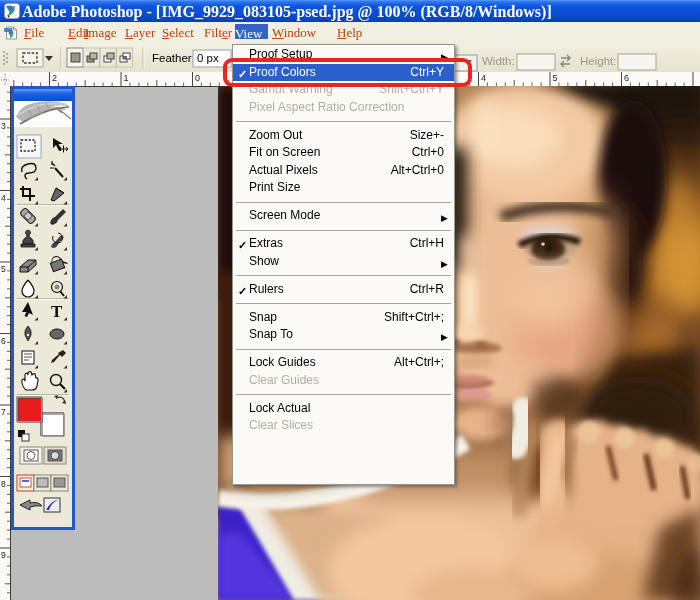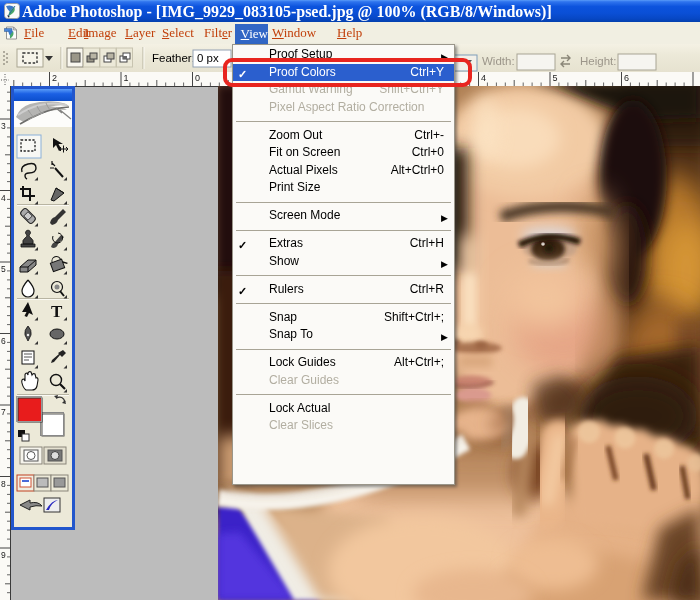--- a/index.html
+++ b/index.html
@@ -4,30 +4,30 @@
 <style>
 html,body{margin:0;padding:0;}
 #app{position:relative;width:700px;height:600px;overflow:hidden;font-family:"Liberation Sans",sans-serif;background:#bcbcbc;}
 #titlebar{position:absolute;left:0;top:0;width:700px;height:22px;
  background:linear-gradient(180deg,#5a9cf8 0%,#2f74ee 8%,#0c53dd 30%,#0a4fd6 60%,#0747c4 85%,#0440ae 100%);}
 #titletext{position:absolute;left:22px;top:3px;color:#fff;font-family:"Liberation Serif",serif;font-weight:bold;font-size:16px;letter-spacing:0px;white-space:nowrap;}
 #psicon{position:absolute;left:4px;top:3px;width:16px;height:16px;}
 #menubar{position:absolute;left:0;top:22px;width:700px;height:22px;background:#f1efe2;border-bottom:1px solid #cfcbb8;}
 .mi{position:absolute;top:2px;height:18px;line-height:18px;font-size:13px;color:#c2410c;font-family:Liberation Serif, serif;}
 .mi u{text-decoration:underline;}
-#mView{position:absolute;left:235px;top:2px;width:33px;height:34px;background:#3166c5;color:#fff;text-align:right;line-height:19px;font-size:13px;font-family:"Liberation Serif",serif;}
+#mView{position:absolute;left:235px;top:2px;width:33px;height:15px;background:#3166c5;color:#fff;text-align:left;line-height:19px;font-size:13px;font-family:"Liberation Serif",serif;}
 #docicon{position:absolute;left:4px;top:3px;width:15px;height:16px;}
 #optionsbar{position:absolute;left:0;top:44px;width:700px;height:28px;background:linear-gradient(180deg,#f4f1e4 0%,#ece9d8 40%,#e6e2d0 100%);border-bottom:1px solid #b8b4a2;}
 #hruler{position:absolute;left:10px;top:72px;width:690px;height:14px;background:#fbfaf6;border-bottom:1px solid #3a3a3a;}
 #vruler{position:absolute;left:0;top:86px;width:10px;height:514px;background:#fbfaf6;border-right:1px solid #3a3a3a;}
 #corner{position:absolute;left:0;top:72px;width:10px;height:14px;background:#fbfaf6;}
 #photo{position:absolute;left:218px;top:86px;width:482px;height:514px;background:#e9c1a0;}
 #toolbox{position:absolute;left:11px;top:86px;width:64px;height:444px;background:#ece9d8;border:3px solid #2256cc;box-sizing:border-box;}
 #dropdown{position:absolute;left:232px;top:44px;width:223px;height:441px;background:#fbfaf7;border:1px solid #9a968a;box-sizing:border-box;box-shadow:2px 2px 3px rgba(60,60,60,0.55);padding-top:1px;}
-.dd{position:relative;height:17.5px;line-height:17.5px;font-size:12px;color:#000;padding-left:36px;white-space:nowrap;}
+.dd{position:relative;height:17.5px;line-height:17.5px;font-size:12px;color:#000;padding-left:16px;white-space:nowrap;}
 .dd .sc{position:absolute;right:10px;top:0;text-align:center;}
 .dd .ar{position:absolute;right:6px;top:3px;font-size:9px;}
 .dd.dis{color:#b2aea1;}
 .dd.hi{background:#2b5fce;color:#fff;}
 .ddsep{height:10.5px;position:relative;}
 .ddsep:after{content:"";position:absolute;left:3px;right:3px;top:5px;border-top:1px solid #a8a496;}
 .chk{position:absolute;left:5px;top:2px;font-size:11px;font-weight:bold;}
 #redbox{position:absolute;left:223px;top:58px;width:241px;height:21px;border:4px solid #e8251f;border-radius:9px;}
 </style>
 </head>
@@ -483,21 +483,21 @@
           <path d="M32 421 q6 -10 12 -10 q-7 3 -9 10 z" fill="#2a2ac0"></path>
         </g>
   </svg>
   </div>
   <div id="dropdown">
     <div class="dd">Proof Setup<span class="ar">▶</span></div>
     <div class="dd hi"><span class="chk">✓</span>Proof Colors<span class="sc">Ctrl+Y</span></div>
     <div class="dd dis">Gamut Warning<span class="sc">Shift+Ctrl+Y</span></div>
     <div class="dd dis">Pixel Aspect Ratio Correction</div>
     <div class="ddsep"></div>
-    <div class="dd">Zoom Out<span class="sc">Ctrl+-</span></div>
+    <div class="dd">Zoom Out<span class="sc">Size+-</span></div>
     <div class="dd">Fit on Screen<span class="sc">Ctrl+0</span></div>
     <div class="dd">Actual Pixels<span class="sc">Alt+Ctrl+0</span></div>
     <div class="dd">Print Size</div>
     <div class="ddsep"></div>
     <div class="dd">Screen Mode<span class="ar">▶</span></div>
     <div class="ddsep"></div>
     <div class="dd"><span class="chk">✓</span>Extras<span class="sc">Ctrl+H</span></div>
     <div class="dd">Show<span class="ar">▶</span></div>
     <div class="ddsep"></div>
     <div class="dd"><span class="chk">✓</span>Rulers<span class="sc">Ctrl+R</span></div>

